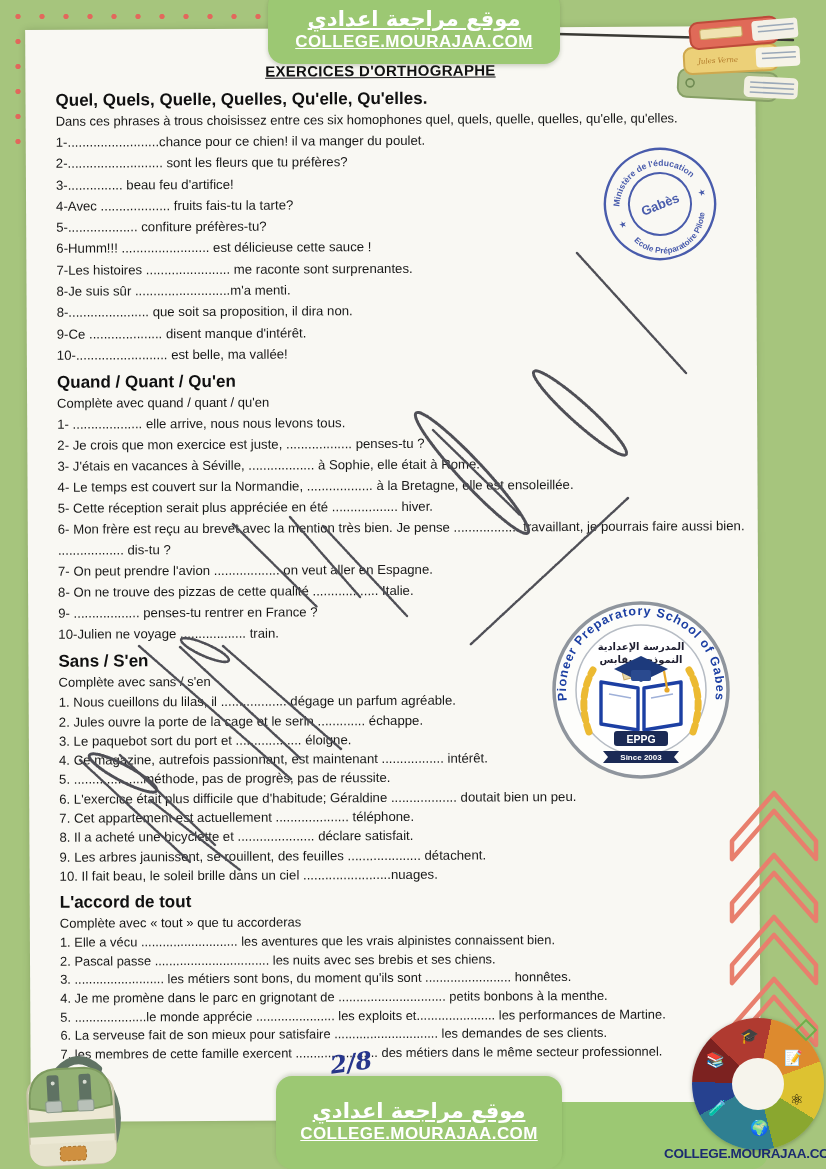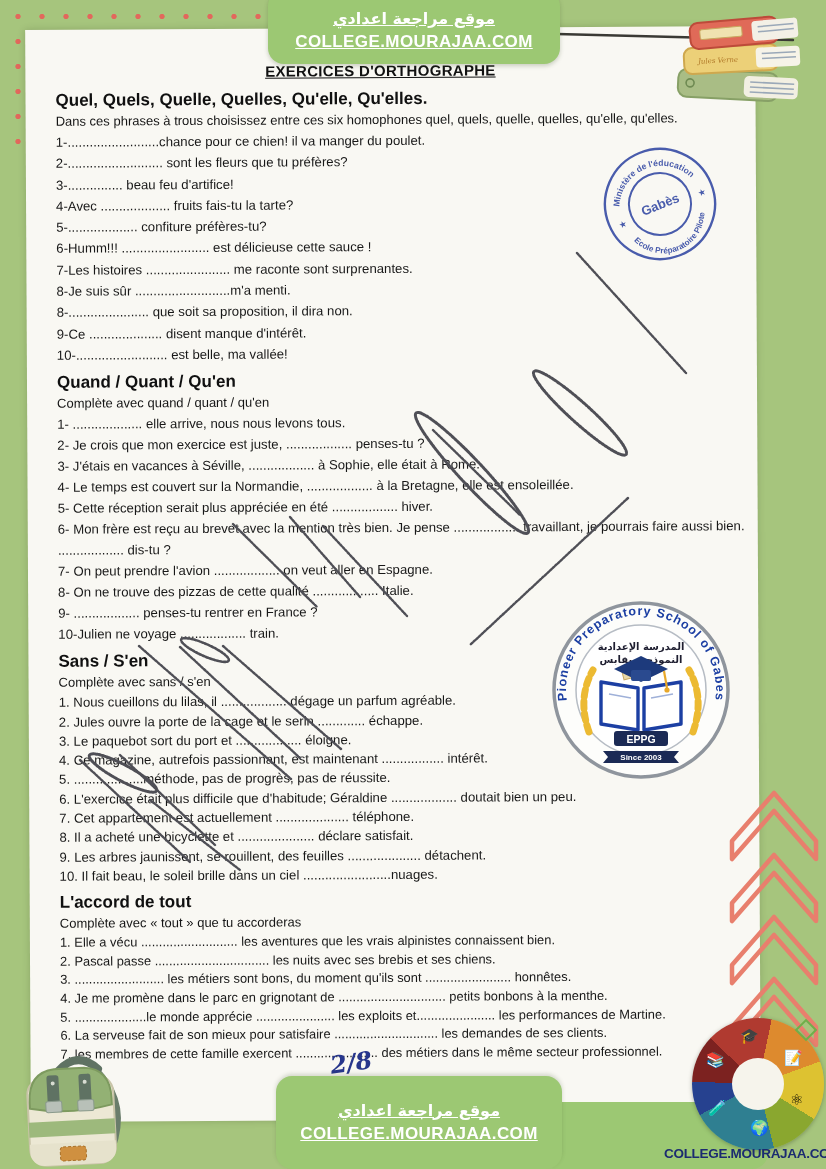--- a/index.html
+++ b/index.html
@@ -42,21 +42,21 @@
   .backpack{position:absolute;left:2px;top:1046px;z-index:8;transform:rotate(-3deg);}
 
   .banner{
     position:absolute;z-index:8;background:#9cc873;border-radius:16px;
     display:flex;flex-direction:column;align-items:center;justify-content:center;
     color:#ffffff;text-align:center;
   }
   .banner-top{left:268px;top:-10px;width:292px;height:66px;padding-top:8px;box-shadow:0 2px 4px rgba(60,80,40,.25);}
   .banner-bottom{left:276px;top:1076px;width:286px;height:93px;box-shadow:0 -2px 4px rgba(60,80,40,.2);}
   .banner-extra{position:absolute;left:540px;top:1102px;width:228px;height:67px;background:#9cc873;border-radius:16px;z-index:7;}
-  .banner .ar{font-family:"DejaVu Sans",sans-serif;font-size:16px;font-weight:bold;text-decoration:underline;line-height:22px;}
+  .banner .ar{font-family:"DejaVu Sans",sans-serif;font-size:21px;font-weight:bold;text-decoration:underline;line-height:22px;}
   .banner .url{font-size:17px;font-weight:bold;letter-spacing:.4px;text-decoration:underline;line-height:24px;}
 
   .handwriting{
     position:absolute;left:330px;top:1048px;z-index:7;
     font-family:"DejaVu Serif",serif;font-style:italic;font-weight:bold;
     font-size:24px;color:#27368c;transform:rotate(-8deg);
   }
   .wheel-wrap{position:absolute;left:690px;top:1018px;z-index:9;width:136px;height:152px;}
   .wheel{
     position:absolute;left:2px;top:0;width:132px;height:132px;border-radius:50%;

